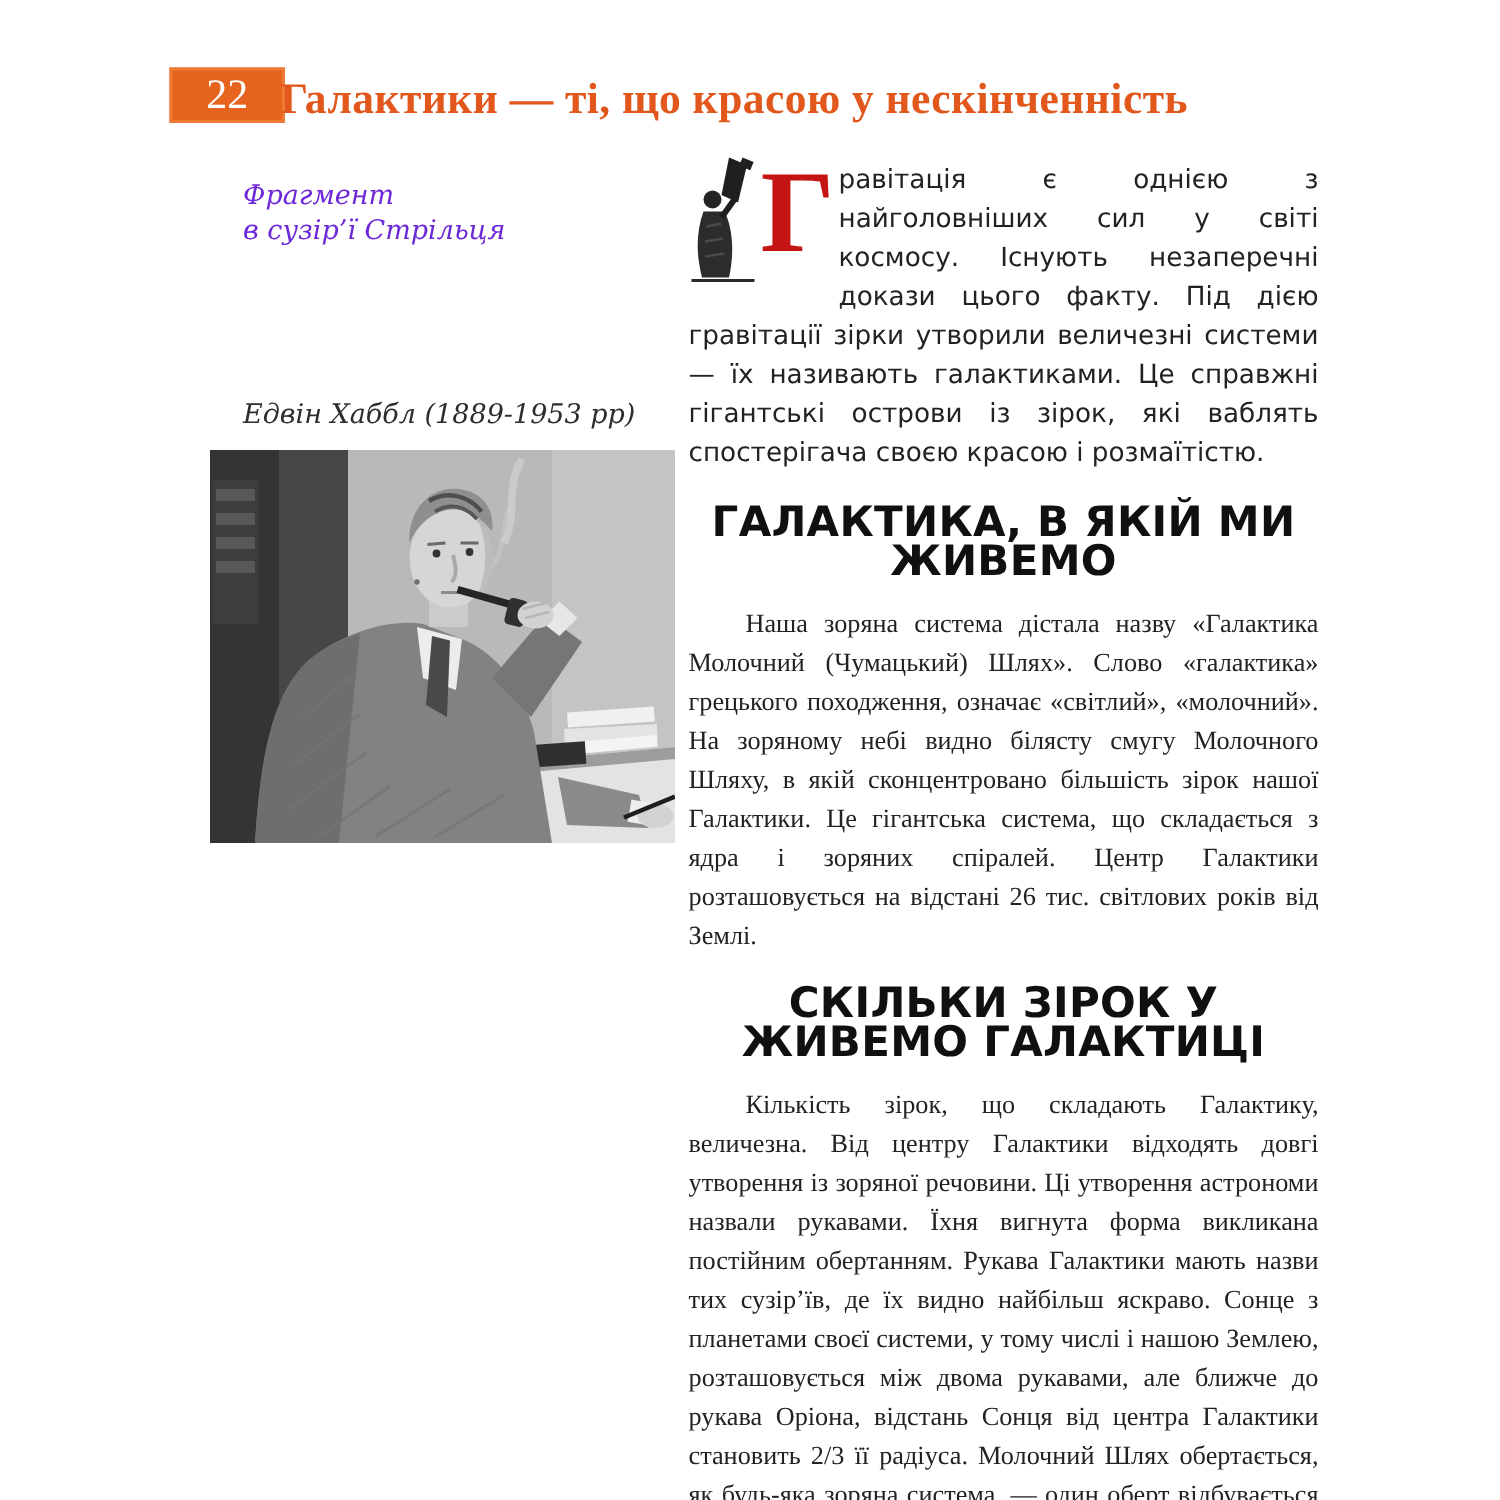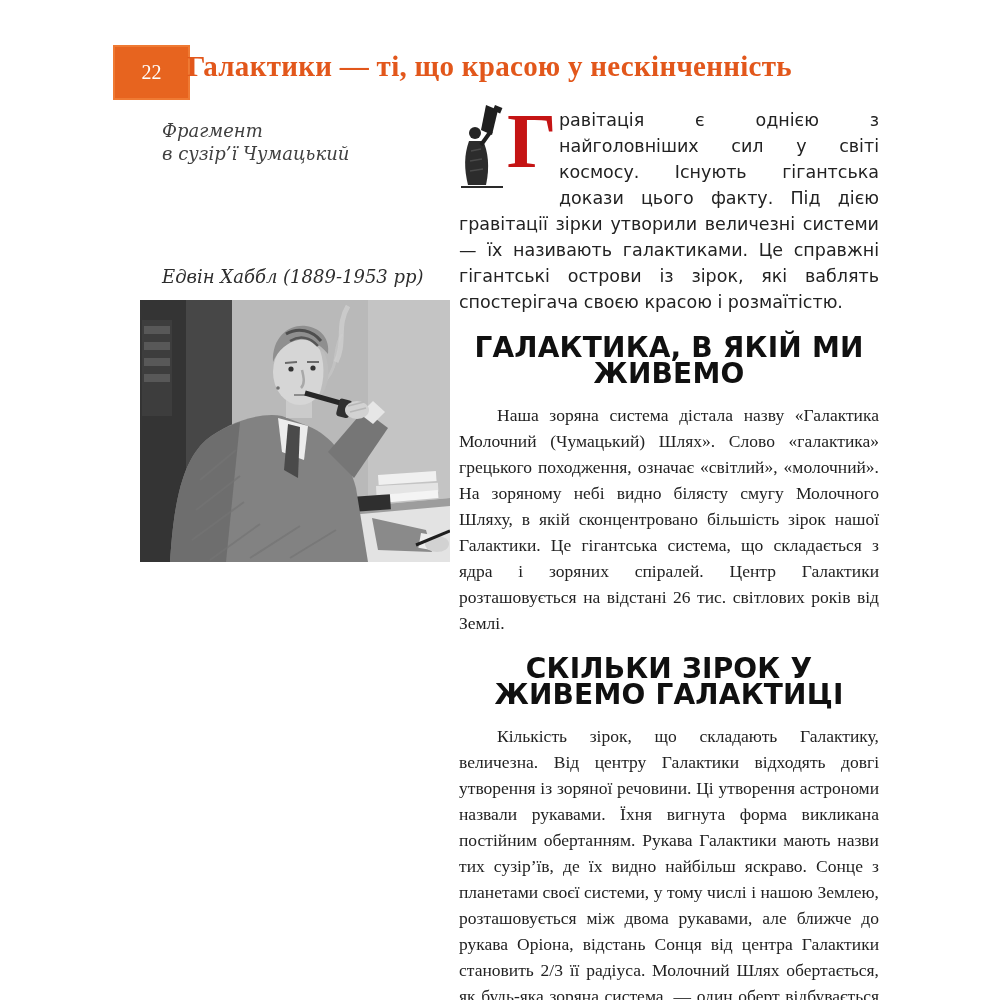--- a/index.html
+++ b/index.html
@@ -1,23 +1,23 @@
 <!DOCTYPE html>
 <html lang="uk"><head>
 <meta charset="utf-8">
 <style>
   html,body{margin:0;padding:0;background:#ffffff;}
   .page{position:relative;width:1000px;height:1000px;background:#ffffff;overflow:hidden;
         font-family:"DejaVu Sans",sans-serif;color:#1d1d1d;}
 
   
-  .pagenum-box{position:absolute;left:113px;top:45px;width:77px;height:55px;
+  .pagenum-box{position:absolute;left:113px;top:45px;width:77px;height:37px;
     background:#e7641f;border:2px solid #ef7a33;box-sizing:border-box;
     display:flex;align-items:center;justify-content:center;
-    color:#ffffff;font-family:"Liberation Serif",serif;font-size:20px;}
+    color:#ffffff;font-family:"Liberation Serif",serif;font-size:28px;}
   .page-title{position:absolute;left:187px;top:50px;width:700px;
     font-family:"Liberation Serif",serif;font-weight:bold;font-size:29px;
     color:#e2571b;letter-spacing:.3px;}
 
   
   .left-col{position:absolute;left:140px;top:105px;width:310px;}
   .galaxy{position:relative;width:310px;height:362px;overflow:hidden;background:#13131d;
     background-image:
       radial-gradient(ellipse 200px 120px at 55% 32%, rgba(30,26,32,.85), transparent 72%),
       radial-gradient(ellipse 150px 110px at 40% 97%, rgba(248,210,150,.95), rgba(214,160,100,.55) 50%, transparent 78%),
@@ -45,21 +45,21 @@
   .bs3{left:146px;top:220px;width:13px;height:13px;background:radial-gradient(circle,#fff 0 35%,rgba(230,235,255,.85) 55%,transparent 75%);}
   .bs4{left:74px;top:260px;width:10px;height:10px;background:radial-gradient(circle,#fff 0 28%,rgba(255,190,110,.85) 50%,transparent 72%);}
   .bs5{left:184px;top:38px;width:9px;height:9px;background:radial-gradient(circle,#fff 0 30%,rgba(170,195,255,.8) 50%,transparent 72%);}
   .bs6{left:198px;top:66px;width:8px;height:8px;background:radial-gradient(circle,#fff 0 30%,rgba(170,195,255,.8) 50%,transparent 72%);}
   .bs7{left:288px;top:248px;width:9px;height:9px;background:radial-gradient(circle,#fff 0 30%,rgba(160,185,255,.8) 50%,transparent 72%);}
   .pinkneb{left:206px;top:244px;width:16px;height:24px;border-radius:50%;
     background:radial-gradient(ellipse,rgba(238,85,135,.85) 0 35%,rgba(200,70,120,.45) 60%,transparent 75%);}
   .galaxy-credit{position:absolute;left:12px;top:10px;background:rgba(8,8,8,.6);
     color:#f2f2f2;font-size:14.5px;letter-spacing:.6px;padding:4px 9px;}
   .caption{margin:14px 0 0 22px;font-family:"DejaVu Serif",serif;font-style:italic;
-    font-size:18px;line-height:23px;color:#404040;}
+    font-size:18px;line-height:23px;color:#6d28d9;}
   .hubble-caption{margin:101px 0 12px 22px;font-family:"DejaVu Serif",serif;font-style:italic;
     font-size:18px;color:#2d2d2d;}
   .hubble{display:block;margin-top:13px;width:310px;height:262px;background:#bfbfbf;}
 
   
   .right-col{position:absolute;left:459px;top:107px;width:420px;
     font-size:17.5px;line-height:26px;text-align:justify;color:#222;}
   .dropcap-wrap{float:left;width:92px;height:80px;position:relative;margin:0 8px 0 0;}
   .astronomer{position:absolute;left:0;top:-4px;width:46px;height:86px;}
   .dropcap{position:absolute;left:48px;top:-8px;font-family:"Liberation Serif",serif;
@@ -77,21 +77,21 @@
   <div class="pagenum-box">
     <span>22</span>
   </div>
   <div class="page-title">Галактики — ті, що красою у нескінченність</div>
 
   <div class="left-col">
 
 
     <div class="caption">
       <div>Фрагмент</div>
-      <div>в сузір’ї Чумацький</div>
+      <div>в сузір’ї Стрільця</div>
     </div>
 
     <div class="hubble-caption">Едвін Хаббл (1889-1953 рр)</div>
 
     <svg class="hubble" viewBox="0 0 310 262" aria-hidden="true">
       <rect width="310" height="262" fill="#b9b9b9"></rect>
       <rect x="0" y="0" width="92" height="262" fill="#474747"></rect>
       <rect x="0" y="0" width="46" height="262" fill="#343434"></rect>
       <rect x="2" y="20" width="30" height="96" fill="#3d3d3d"></rect>
       <g fill="#585858">
@@ -156,21 +156,21 @@
         <svg class="astronomer" viewBox="0 0 46 86" aria-hidden="true">
           <polygon points="27,2 39,7 33,32 22,27" fill="#1f1f1f"></polygon>
           <rect x="36" y="2" width="8" height="6" fill="#1f1f1f" transform="rotate(22 36 2)"></rect>
           <circle cx="16" cy="30" r="6" fill="#242424"></circle>
           <path d="M10 38 C5 52 5 66 9 82 L27 82 C31 64 29 48 24 38 Z" fill="#2c2c2c"></path>
           <path d="M22 42 L32 28" stroke="#1f1f1f" stroke-width="4" fill="none"></path>
           <path d="M12 48 L22 46 M11 58 L23 56 M11 68 L24 66" stroke="#4a4a4a" stroke-width="1.6" fill="none"></path>
           <path d="M2 84 L44 84" stroke="#2a2a2a" stroke-width="2" fill="none"></path>
         </svg>
         <span class="dropcap">Г</span>
-      </span><span>равітація є однією з найголовніших сил у світі космосу. Існують гігантська докази цього факту. Під дією гравітації зірки утворили величезні системи — їх називають галактиками. Це справжні гігантські острови із зірок, які ваблять спостерігача своєю красою і розмаїтістю.</span>
+      </span><span>равітація є однією з найголовніших сил у світі космосу. Існують незаперечні докази цього факту. Під дією гравітації зірки утворили величезні системи — їх називають галактиками. Це справжні гігантські острови із зірок, які ваблять спостерігача своєю красою і розмаїтістю.</span>
     </p>
 
     <h2 class="sec-heading">ГАЛАКТИКА, В ЯКІЙ МИ ЖИВЕМО</h2>
     <p class="body indent">Наша зоряна система дістала назву «Галактика Молочний (Чумацький) Шлях». Слово «галактика» грецького походження, означає «світлий», «молочний». На зоряному небі видно білясту смугу Молочного Шляху, в якій сконцентровано більшість зірок нашої Галактики. Це гігантська система, що складається з ядра і зоряних спіралей. Центр Галактики розташовується на відстані 26 тис. світлових років від Землі.</p>
 
     <h2 class="sec-heading">СКІЛЬКИ ЗІРОК У ЖИВЕМО ГАЛАКТИЦІ</h2>
     <p class="body indent">Кількість зірок, що складають Галактику, величезна. Від центру Галактики відходять довгі утворення із зоряної речовини. Ці утворення астрономи назвали рукавами. Їхня вигнута форма викликана постійним обертанням. Рукава Галактики мають назви тих сузір’їв, де їх видно найбільш яскраво. Сонце з планетами своєї системи, у тому числі і нашою Землею, розташовується між двома рукавами, але ближче до рукава Оріона, відстань Сонця від центра Галактики становить 2/3 її радіуса. Молочний Шлях обертається, як будь-яка зоряна система, — один оберт відбувається за 250 млн років. Побачити зірки нашої галактичної системи досить просто. Це всі зірки, що їх видно на небі нашої планети. Астрономи давно визначили кількість зірок у галактиці Молочний Шлях. Їх чимало — понад 200 мільярдів.</p>
 
   </div>
 </div>

